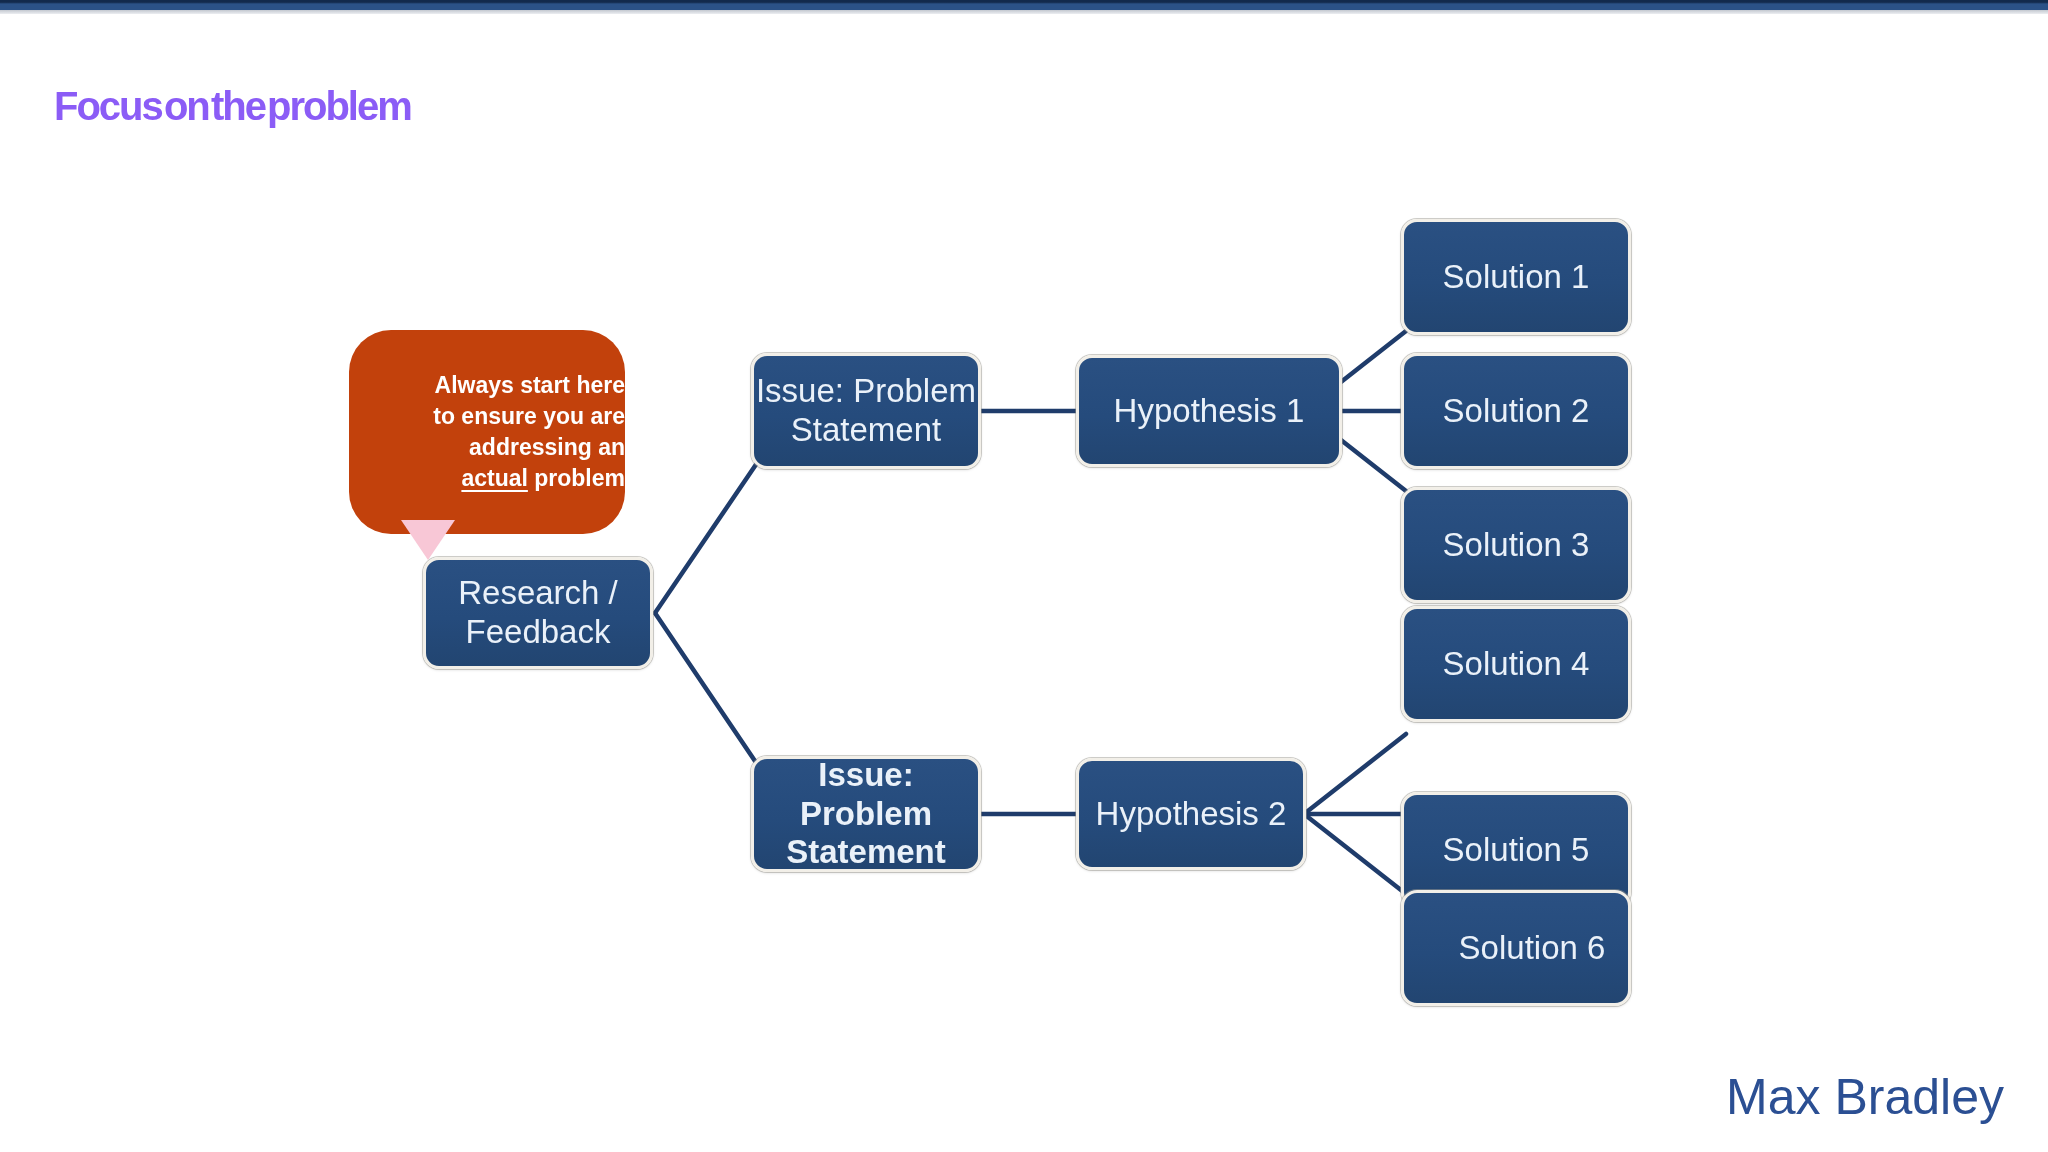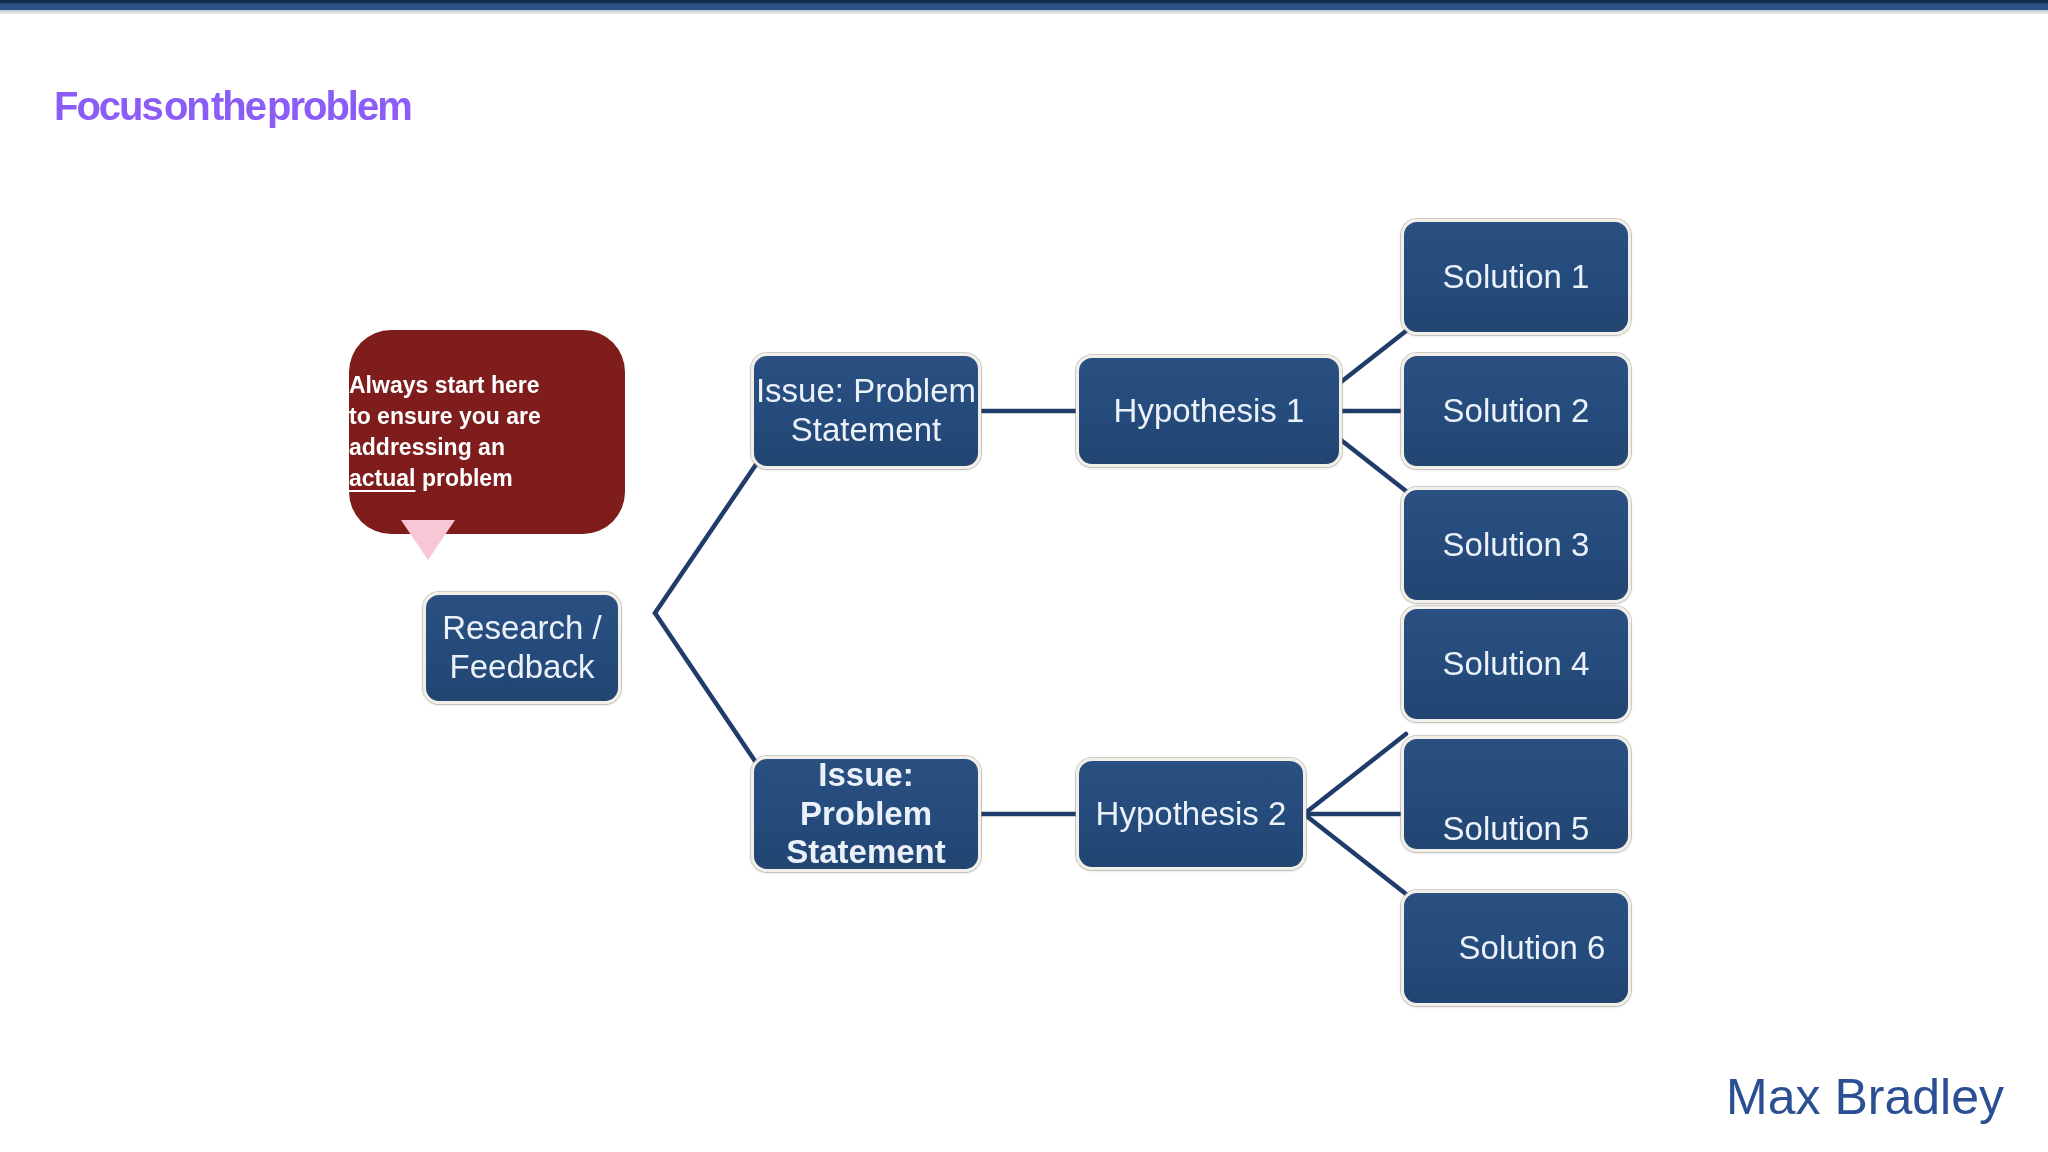--- a/index.html
+++ b/index.html
@@ -41,37 +41,37 @@
     box-shadow: 0 0 0 1px rgba(160,158,150,.5), 0 1px 3px rgba(0,0,0,.15);
     border-radius: 16px;
     color: #EAF1F9;
     display: flex; flex-direction: column;
     align-items: center; justify-content: center;
     text-align: center;
     font-size: 33px; line-height: 1.18;
   }
   .node.bold { font-weight: bold; }
 
-  .n-research  { left: 423px;  top: 557px; width: 198px; height: 112px; margin-top: 35px; }
+  .n-research  { left: 423px;  top: 557px; width: 230px; height: 112px; }
   .n-issue-top { left: 751px;  top: 353px; width: 230px; height: 116px; }
   .n-issue-bot { left: 751px;  top: 756px; width: 230px; height: 116px; }
   .n-hyp1      { left: 1076px; top: 355px; width: 266px; height: 112px; }
   .n-hyp2      { left: 1076px; top: 758px; width: 230px; height: 112px; }
   .n-sol       { left: 1401px; width: 230px; height: 116px; }
   .n-sol1 { top: 219px; } .n-sol2 { top: 353px; } .n-sol3 { top: 487px; }
-  .n-sol4 { top: 606px; } .n-sol5 { top: 736px; justify-content: flex-end; } .n-sol6 { top: 890px; padding-left: 32px; }
+  .n-sol4 { top: 606px; } .n-sol5 { top: 792px; } .n-sol6 { top: 890px; padding-left: 32px; }
 
   
   .callout {
     position: absolute; left: 349px; top: 330px; width: 276px; height: 204px;
     z-index: 3;
-    background: #7f1d1d;
+    background: #c2410c;
     border-radius: 42px;
     display: flex; flex-direction: column;
-    align-items: flex-start; justify-content: center;
+    align-items: flex-end; justify-content: center;
     color: #ffffff; font-weight: bold;
     font-size: 23px; line-height: 31px;
     text-align: center;
   }
   .callout-tail {
     position: absolute; left: 52px; top: 190px;
     width: 0; height: 0; z-index: 2;
     border-left: 27px solid transparent;
     border-right: 27px solid transparent;
     border-top: 40px solid #F8C7D6;

